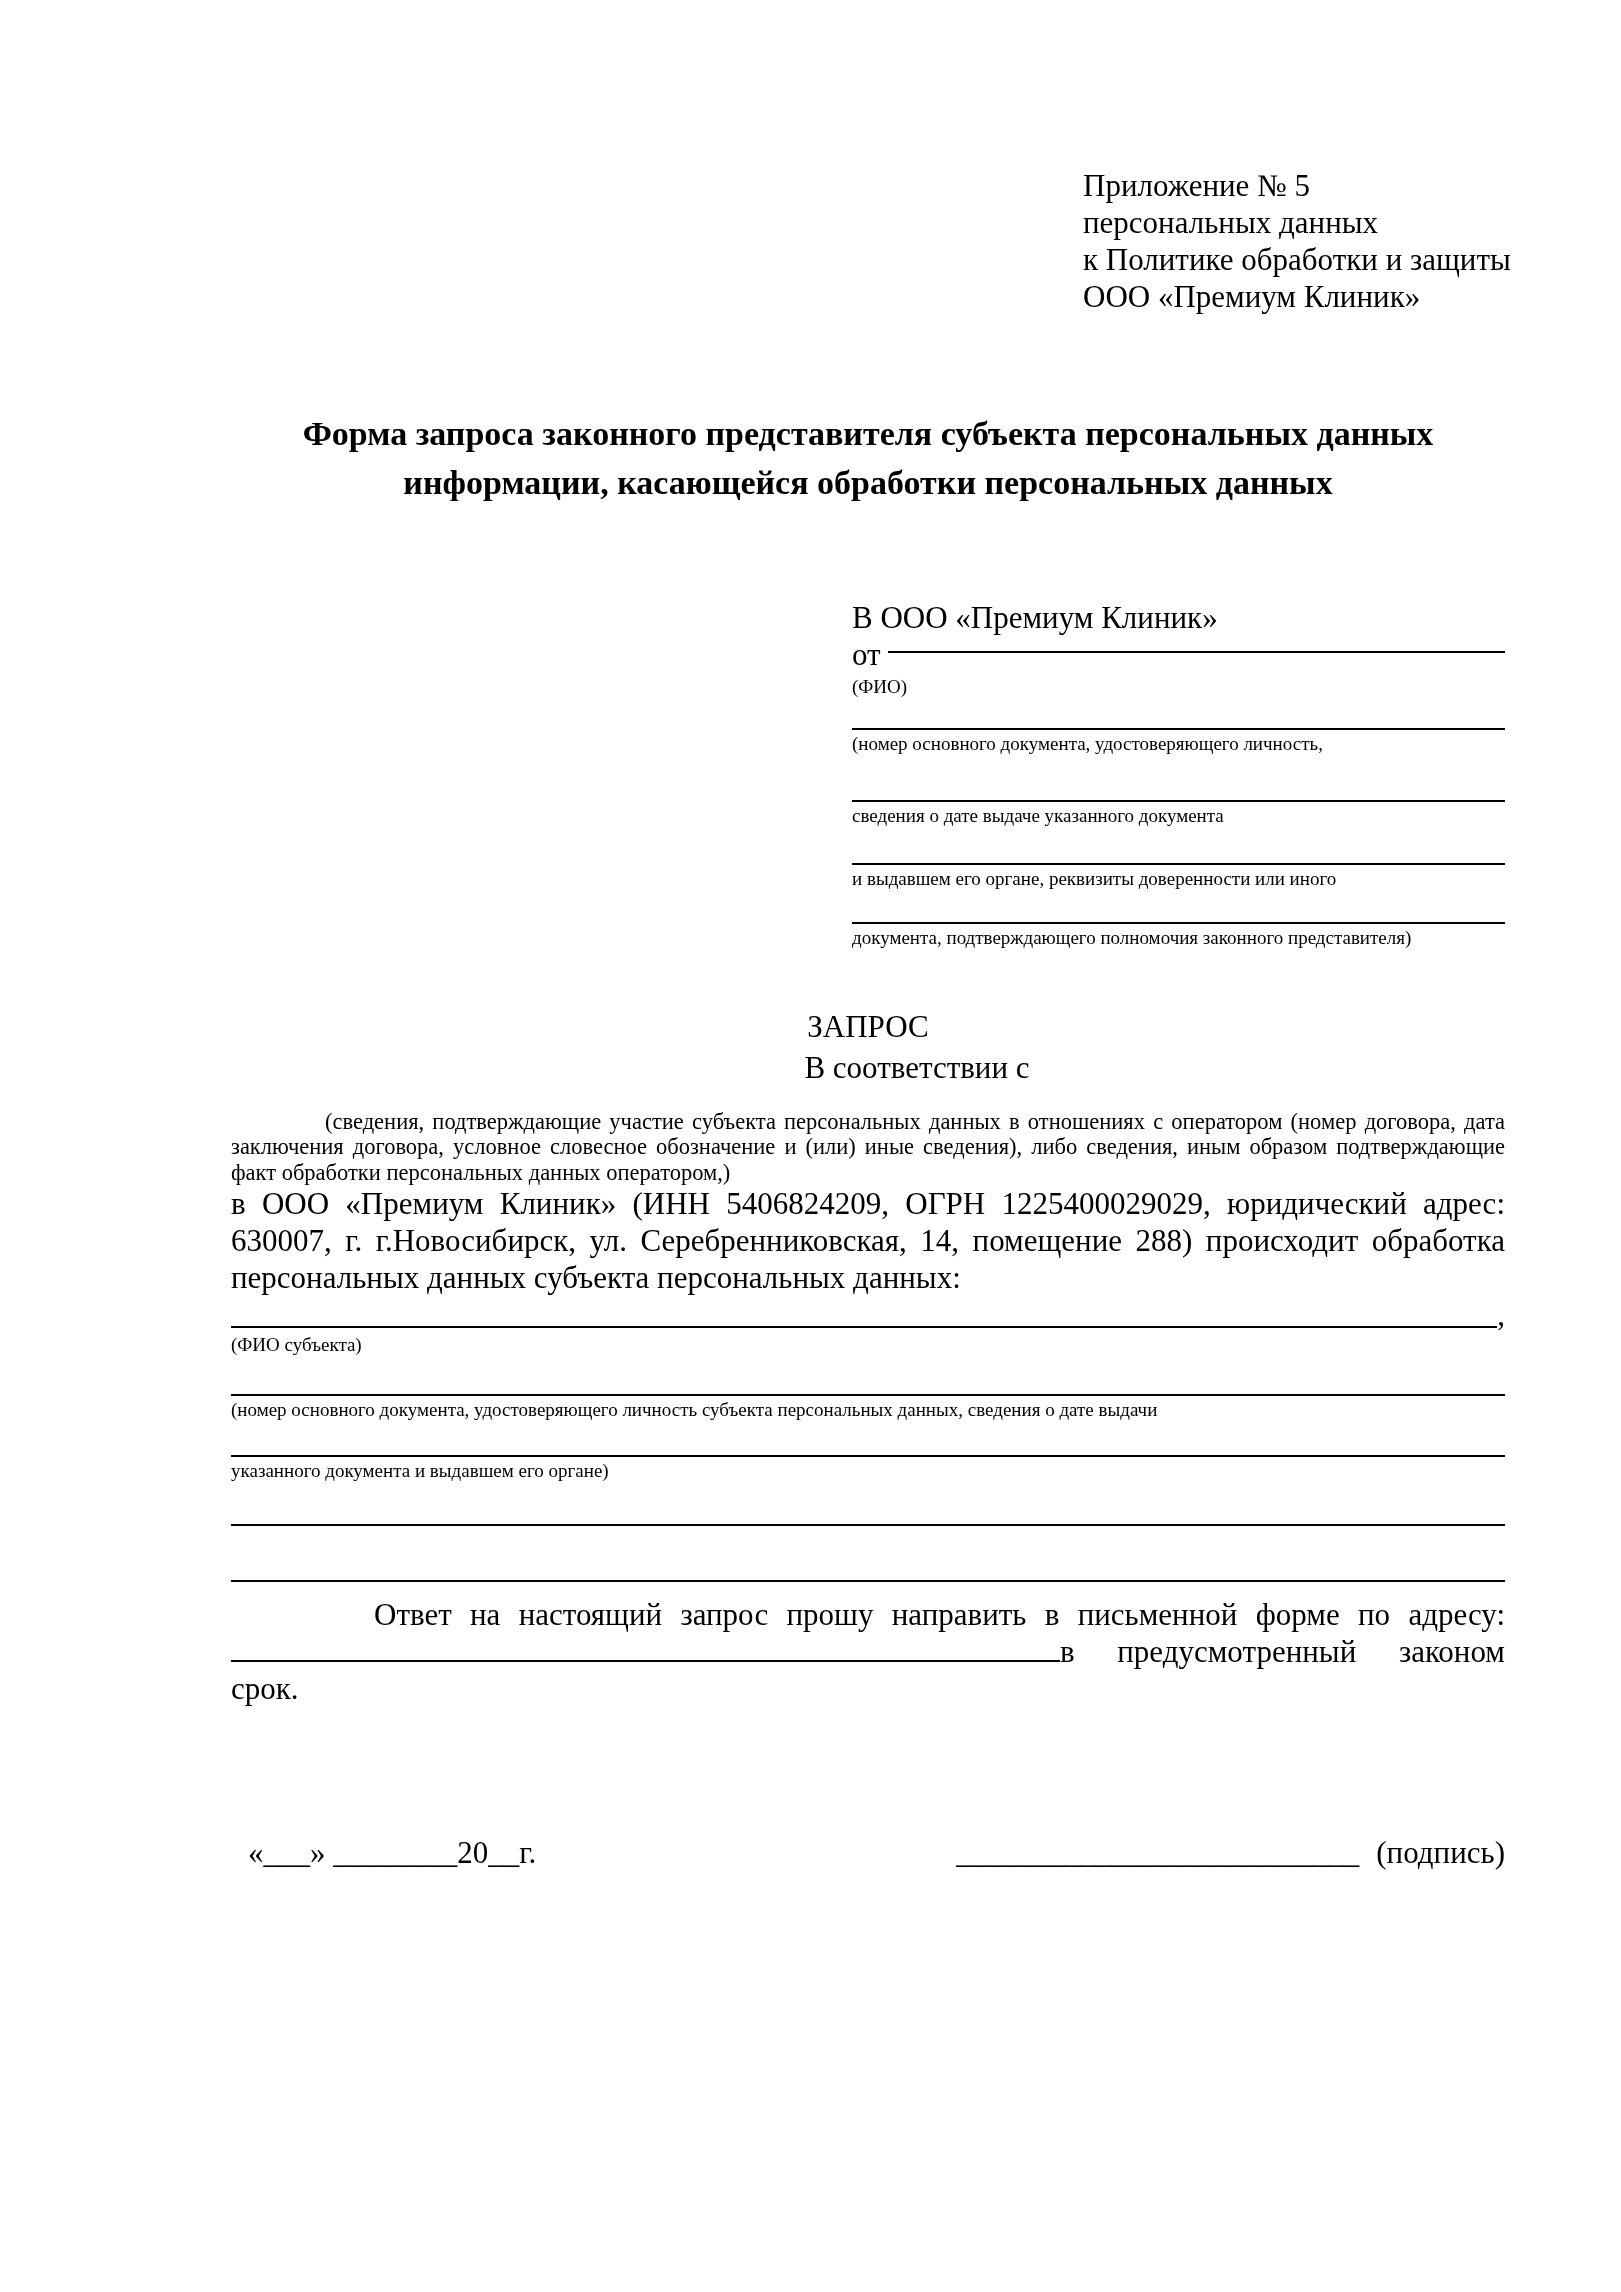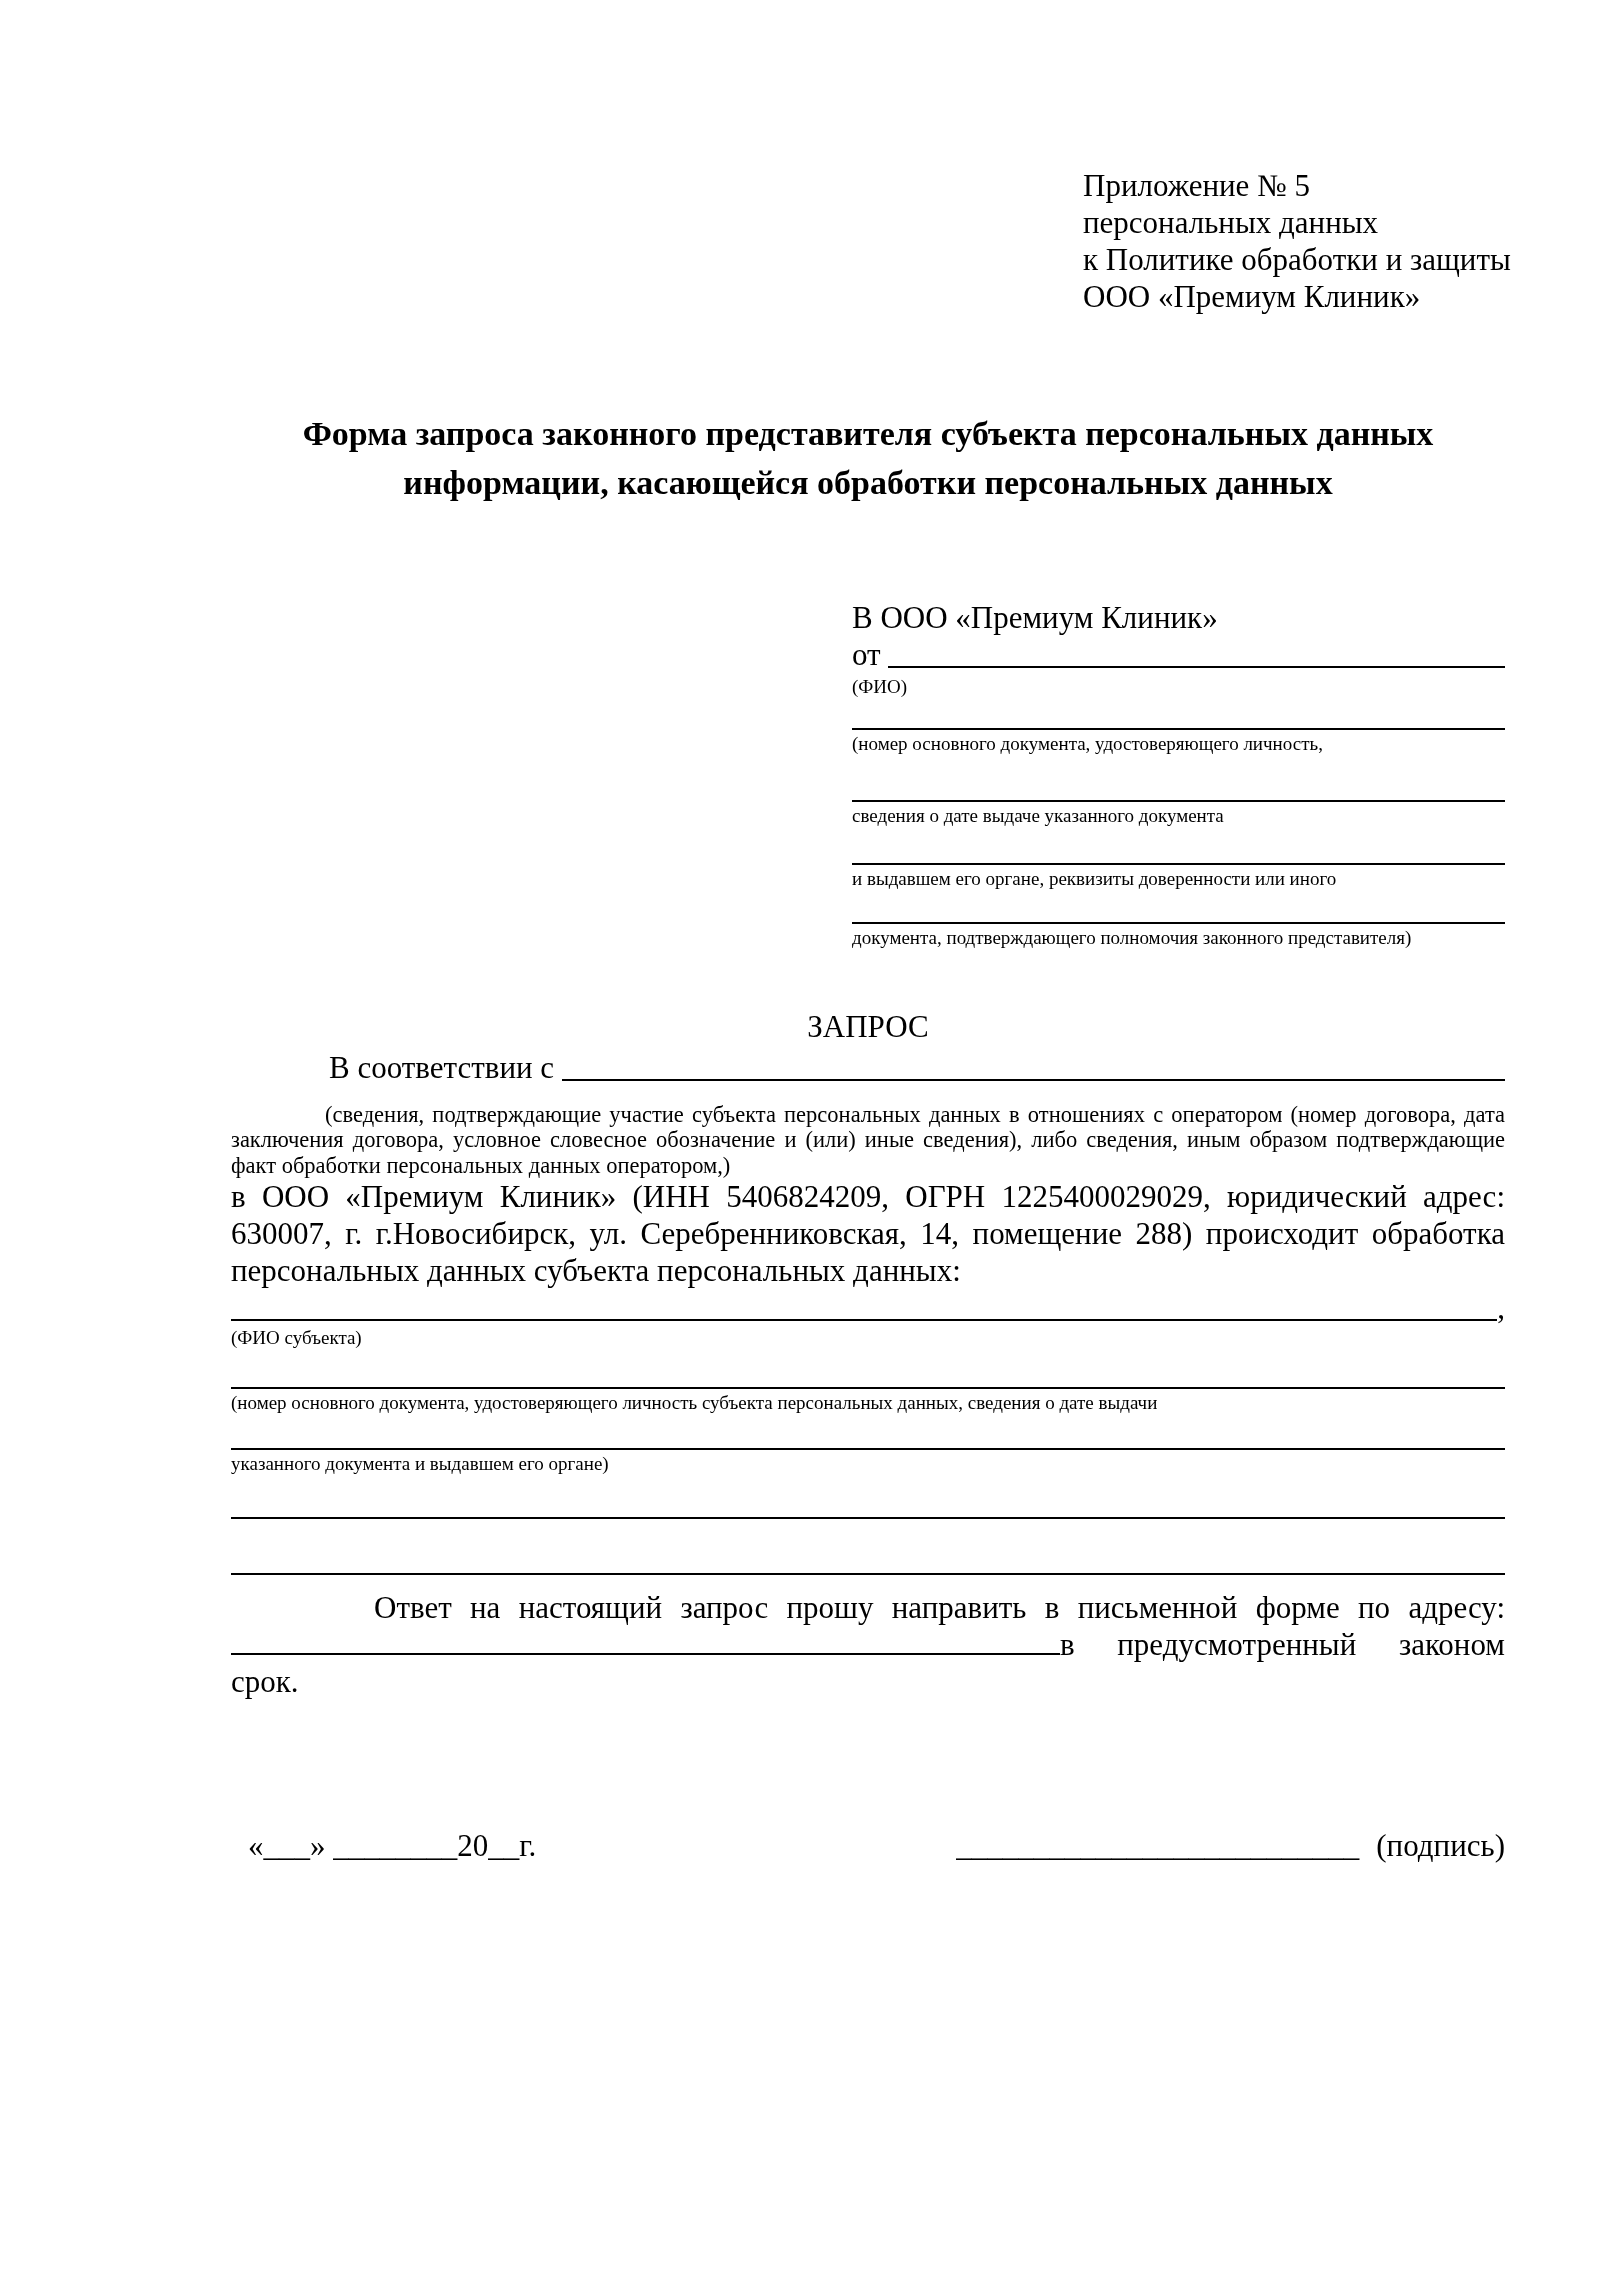--- a/index.html
+++ b/index.html
@@ -17,29 +17,29 @@
   }
   .annex{margin-top:12.7px;margin-left:852px;}
   .annex div{white-space:nowrap;}
   .doc-title{
     margin-top:94px;
     text-align:center;
     font-weight:bold;
     font-size:34px;line-height:49px;
   }
   .addressee{margin-top:92px;margin-left:621px;font-family:Liberation Serif, serif;}
-  .flexrow{display:flex;align-items:flex-end;}
+  .flexrow{display:flex;align-items:center;}
   .fill{flex:1;border-bottom:2.9px solid #000;margin:0 0 4.9px 7.8px;}
   .cap{font-size:19px;line-height:27.4px;text-align:left;}
   .rule{border-bottom:2.9px solid #000;}
   .r32{height:28px;} .r46{height:42px;} .r38{height:34px;} .r34{height:30px;}
   .r16{height:12.7px;} .r40{height:36px;} .r35{height:31px;}
   .r44{height:40px;} .r58{height:54px;}
   .zapros{margin-top:56px;text-align:center;}
-  .intro{margin-top:3.9px;}
+  .intro{margin-top:3.9px;flex-direction:column;}
   .intro .lbl{margin-left:98px;white-space:nowrap;}
   .footnote{
     margin-top:16px;
     font-size:22.5px;line-height:25.5px;
     text-align:justify;text-indent:94px;
   }
   .just{text-align:justify;}
   .fio-row{display:flex;align-items:flex-end;}
   .fio-row .fill{margin-left:0;}
   .fio-row .comma{line-height:33px;}

